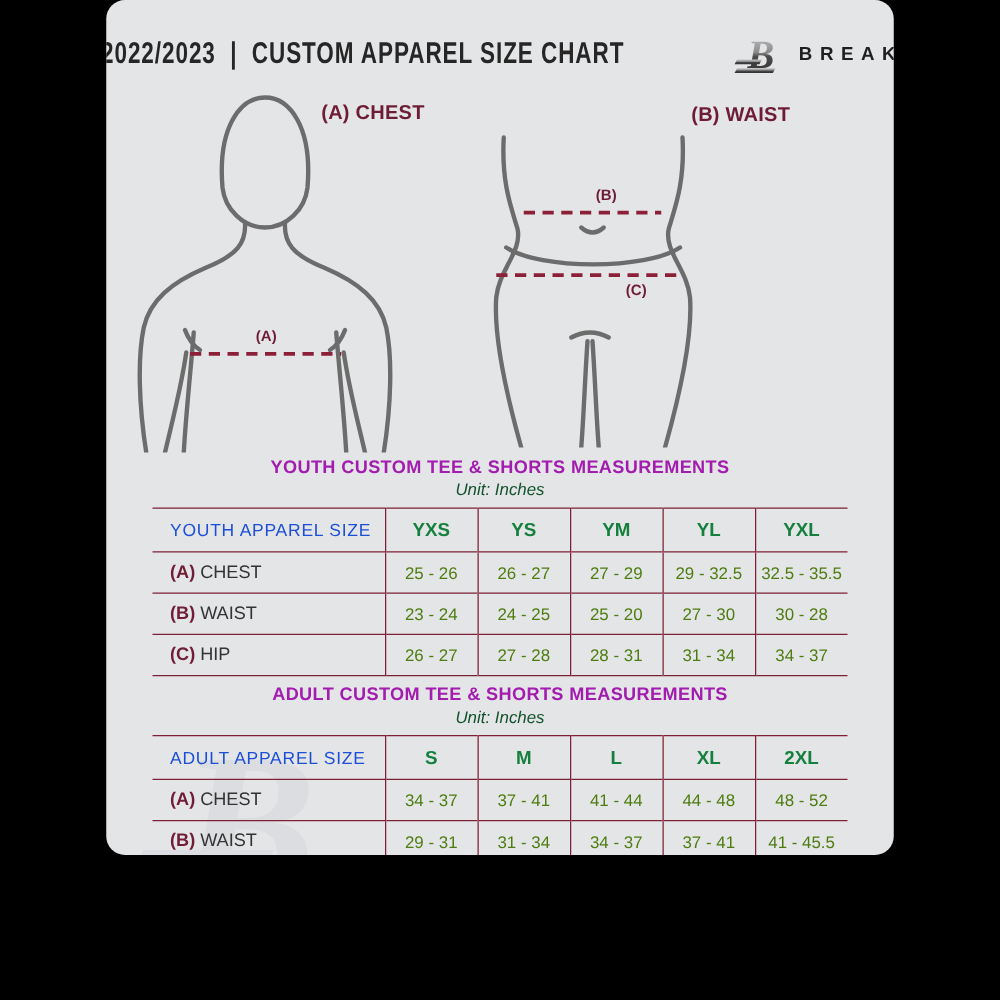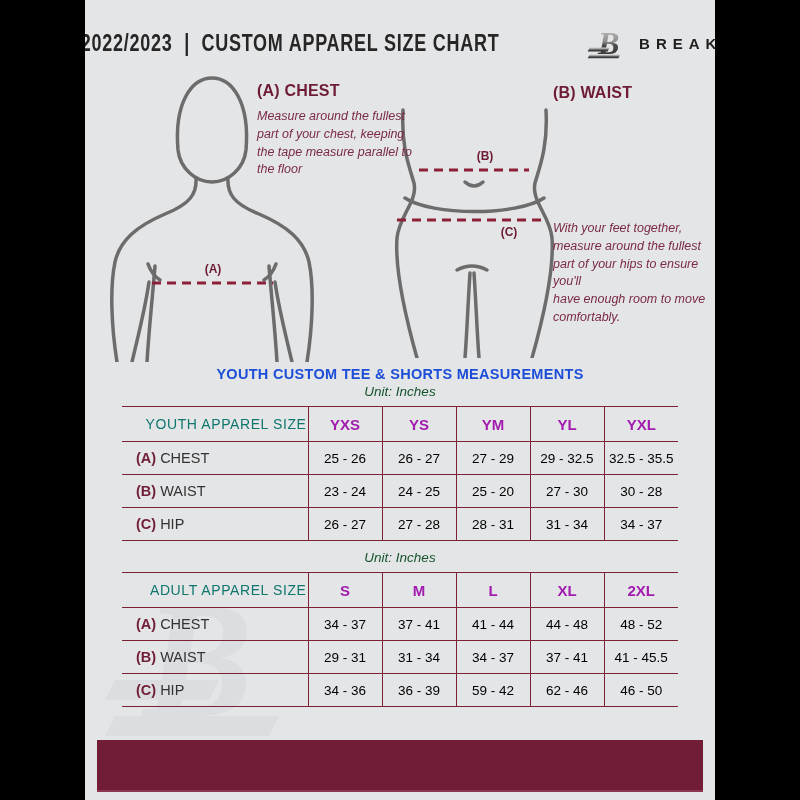--- a/index.html
+++ b/index.html
@@ -1,22 +1,22 @@
 <!DOCTYPE html>
 <html><head>
 <meta charset="utf-8">
 <style>
   html,body{margin:0;padding:0;}
   body{
     width:800px;height:800px;background:#000;position:relative;
     font-family:"Liberation Sans", sans-serif;overflow:hidden;
   }
   .page{
-    position:absolute;left:85px;top:0;width:630px;height:800px;
-    background:#e4e5e7;overflow:hidden;
+    position:absolute;left:85px;top:0;width:630px;height:684px;
+    background:#e4e5e7;overflow:hidden;border-radius:15px;
   }
 
   
   .header{
     position:absolute;top:20px;left:0;width:100%;height:46px;
     display:flex;align-items:center;justify-content:center;gap:16px;
   }
   .header-title{
     font-weight:bold;font-size:24px;color:#262626;letter-spacing:1px;
     white-space:pre;display:inline-block;transform:scaleX(0.75);
@@ -47,41 +47,41 @@
   .instr-body{
     font-style:italic;font-size:12.5px;line-height:1.42;color:#7a2a45;
     margin:0;white-space:pre-line;font-weight:500;
   }
 
   
   .section{position:absolute;left:0;width:100%;z-index:1;}
   .section-youth{top:366px;}
   .section-adult{top:548px;}
   .tbl-title{
-    text-align:center;font-weight:bold;font-size:14.5px;color:#1d4ed8;
+    text-align:center;font-weight:bold;font-size:14.5px;color:#a21caf;
     margin:0;letter-spacing:.3px;
   }
   .tbl-unit{
     text-align:center;font-style:italic;font-size:13.5px;color:#14532d;margin:2px 0 0 0;
   }
   .size-table{
     border-collapse:collapse;table-layout:fixed;width:556px;margin:7px auto 0 auto;
     border-bottom:1.5px solid #7d2136;
   }
   .size-table col.c0{width:186px;}
   .size-table col.cv{width:74px;}
   .size-table thead tr{border-top:1.5px solid #7d2136;border-bottom:1.5px solid #7d2136;}
   .size-table tbody tr{border-bottom:1.5px solid #7d2136;}
   .size-table th+th,.size-table td+td{border-left:1.5px solid #7d2136;}
-  .size-table th{height:32px;font-size:15px;color:#a21caf;font-weight:bold;text-align:center;}
+  .size-table th{height:32px;font-size:15px;color:#15803d;font-weight:bold;text-align:center;}
   .size-table th.lbl{
-    text-align:right;padding-left:14px;font-weight:normal;font-size:14px;color:#0f766e;
+    text-align:left;padding-left:14px;font-weight:normal;font-size:14px;color:#1d4ed8;
     letter-spacing:.6px;
   }
-  .size-table td{height:30px;font-size:13.5px;color:#000000;text-align:center;}
+  .size-table td{height:30px;font-size:13.5px;color:#4d7c0f;text-align:center;}
   .size-table td.lbl{text-align:left;padding-left:14px;font-size:14.5px;color:#333;}
   .size-table td.lbl .marker{font-weight:bold;color:#701d36;margin-right:4px;}
 
   
   .watermark{position:absolute;left:16px;top:568px;z-index:0;opacity:1;}
 
   
   .footer{
     position:absolute;left:12px;right:12px;top:740px;height:50px;
     background:#721d36;border-bottom:2px solid #8e3550;z-index:3;
@@ -135,28 +135,25 @@
     <path d="M83,167 C81,196 80,226 78,252" stroke-width="2.5"></path>
     <path d="M87,167 C89,196 90,226 92,252" stroke-width="2.5"></path>
     <line class="dash" x1="32" y1="64" x2="142" y2="64"></line>
     <line class="dash" x1="10" y1="114" x2="160" y2="114"></line>
     <text x="98" y="54" text-anchor="middle">(B)</text>
     <text x="122" y="130" text-anchor="middle">(C)</text>
   </svg>
 
   <div class="instr instr-a">
     <p class="instr-heading">(A) CHEST</p>
-    <p class="instr-body">Measure around the fullest part of your chest, keeping the tape measure parallel to the floor</p>
   </div>
   <div class="instr instr-b">
     <p class="instr-heading">(B) WAIST</p>
   </div>
   <div class="instr instr-c">
-    <p class="instr-body">With your feet together, measure around the fullest part of your hips to ensure you'll
-have enough room to move comfortably.</p>
   </div>
 
   <svg class="watermark" width="210" height="176" viewBox="0 0 210 176">
     <text x="42" y="148" font-size="165" font-weight="bold" font-style="italic" font-family="'Liberation Serif', serif" fill="#dcdde0">B</text>
     <path d="M14 112 L118 112 L108 132 L4 132 Z" fill="#dcdde0"></path>
     <path d="M14 148 L178 148 L168 168 L4 168 Z" fill="#dcdde0"></path>
   </svg>
 
   <div class="section section-youth">
     <p class="tbl-title">YOUTH CUSTOM TEE &amp; SHORTS MEASUREMENTS</p>
@@ -203,20 +200,21 @@
           <td>27 - 28</td>
           <td>28 - 31</td>
           <td>31 - 34</td>
           <td>34 - 37</td>
         </tr>
       </tbody>
     </table>
   </div>
 
   <div class="section section-adult">
+    <p class="tbl-title">ADULT CUSTOM TEE &amp; SHORTS MEASUREMENTS</p>
     <p class="tbl-unit">Unit: Inches</p>
     <table class="size-table">
       <colgroup>
           <col class="c0">
           <col class="cv">
           <col class="cv">
           <col class="cv">
           <col class="cv">
           <col class="cv">
         </colgroup>

